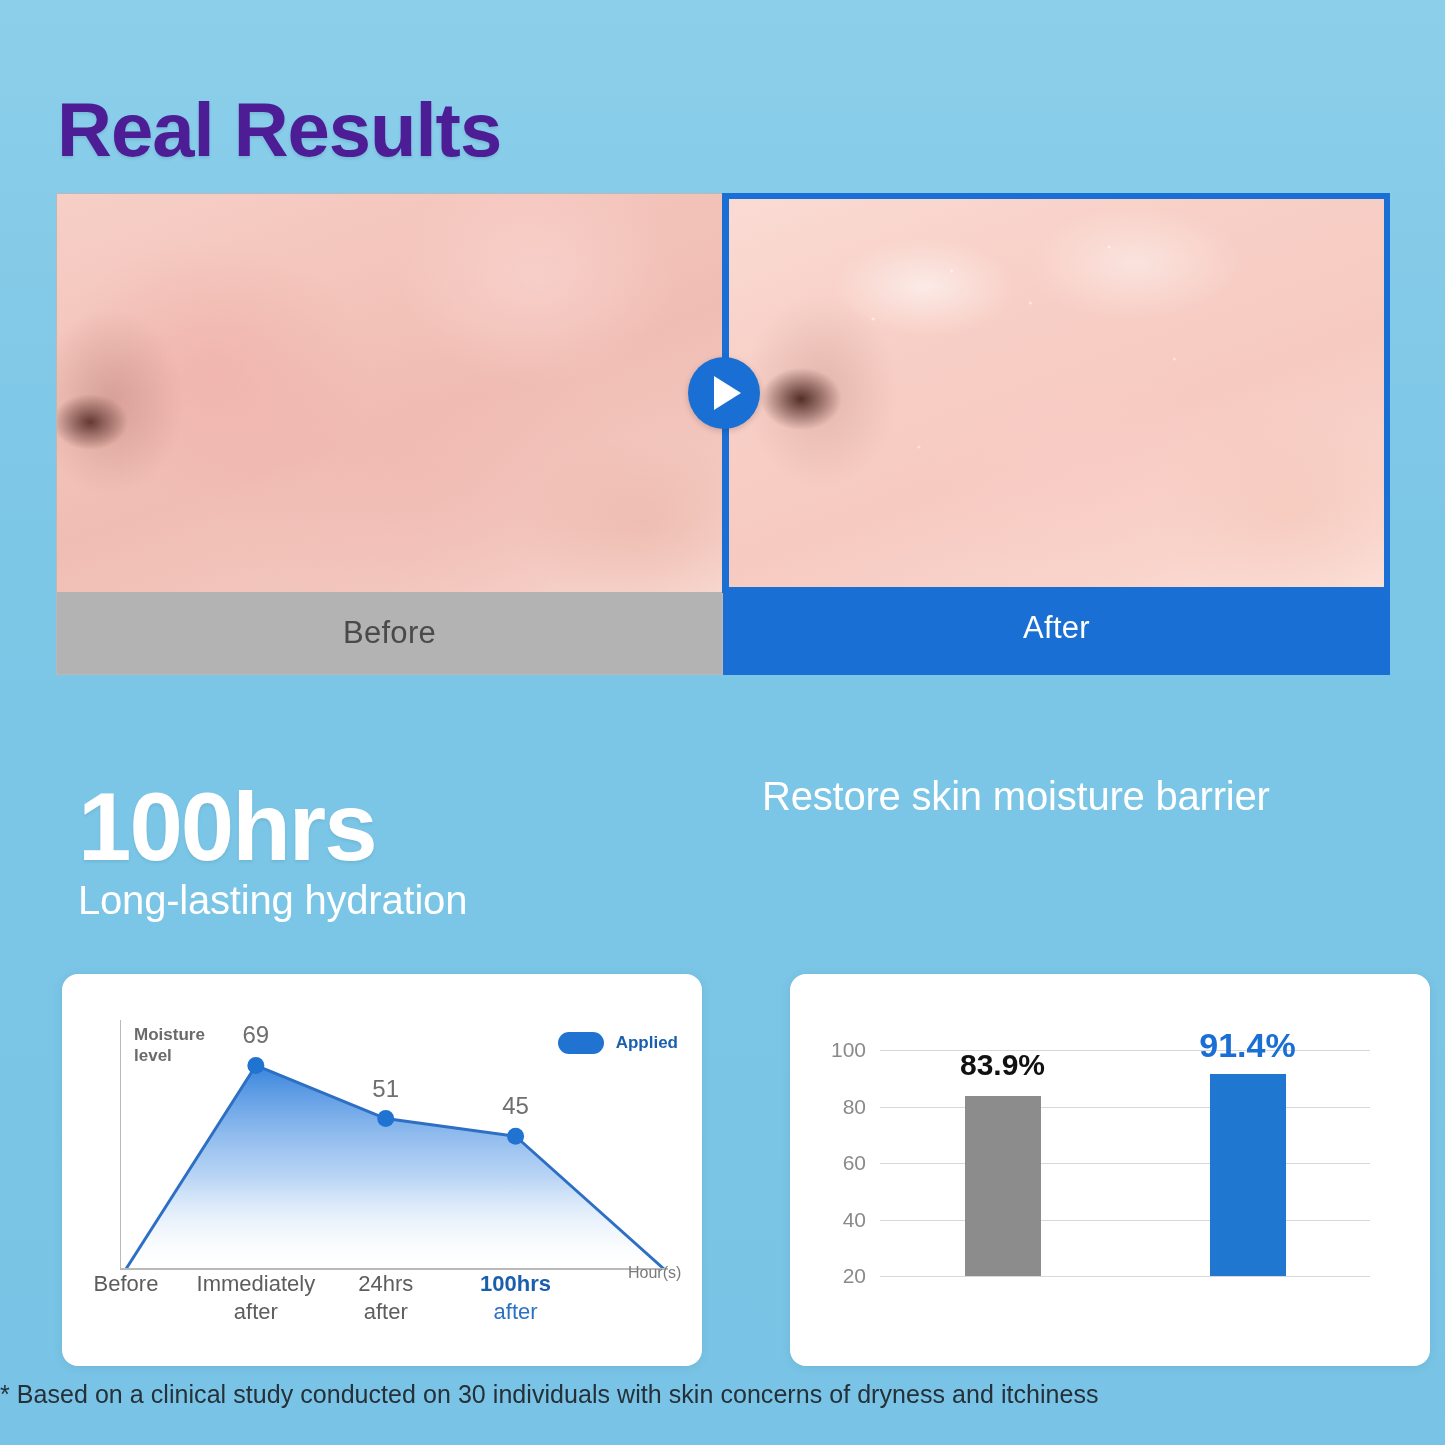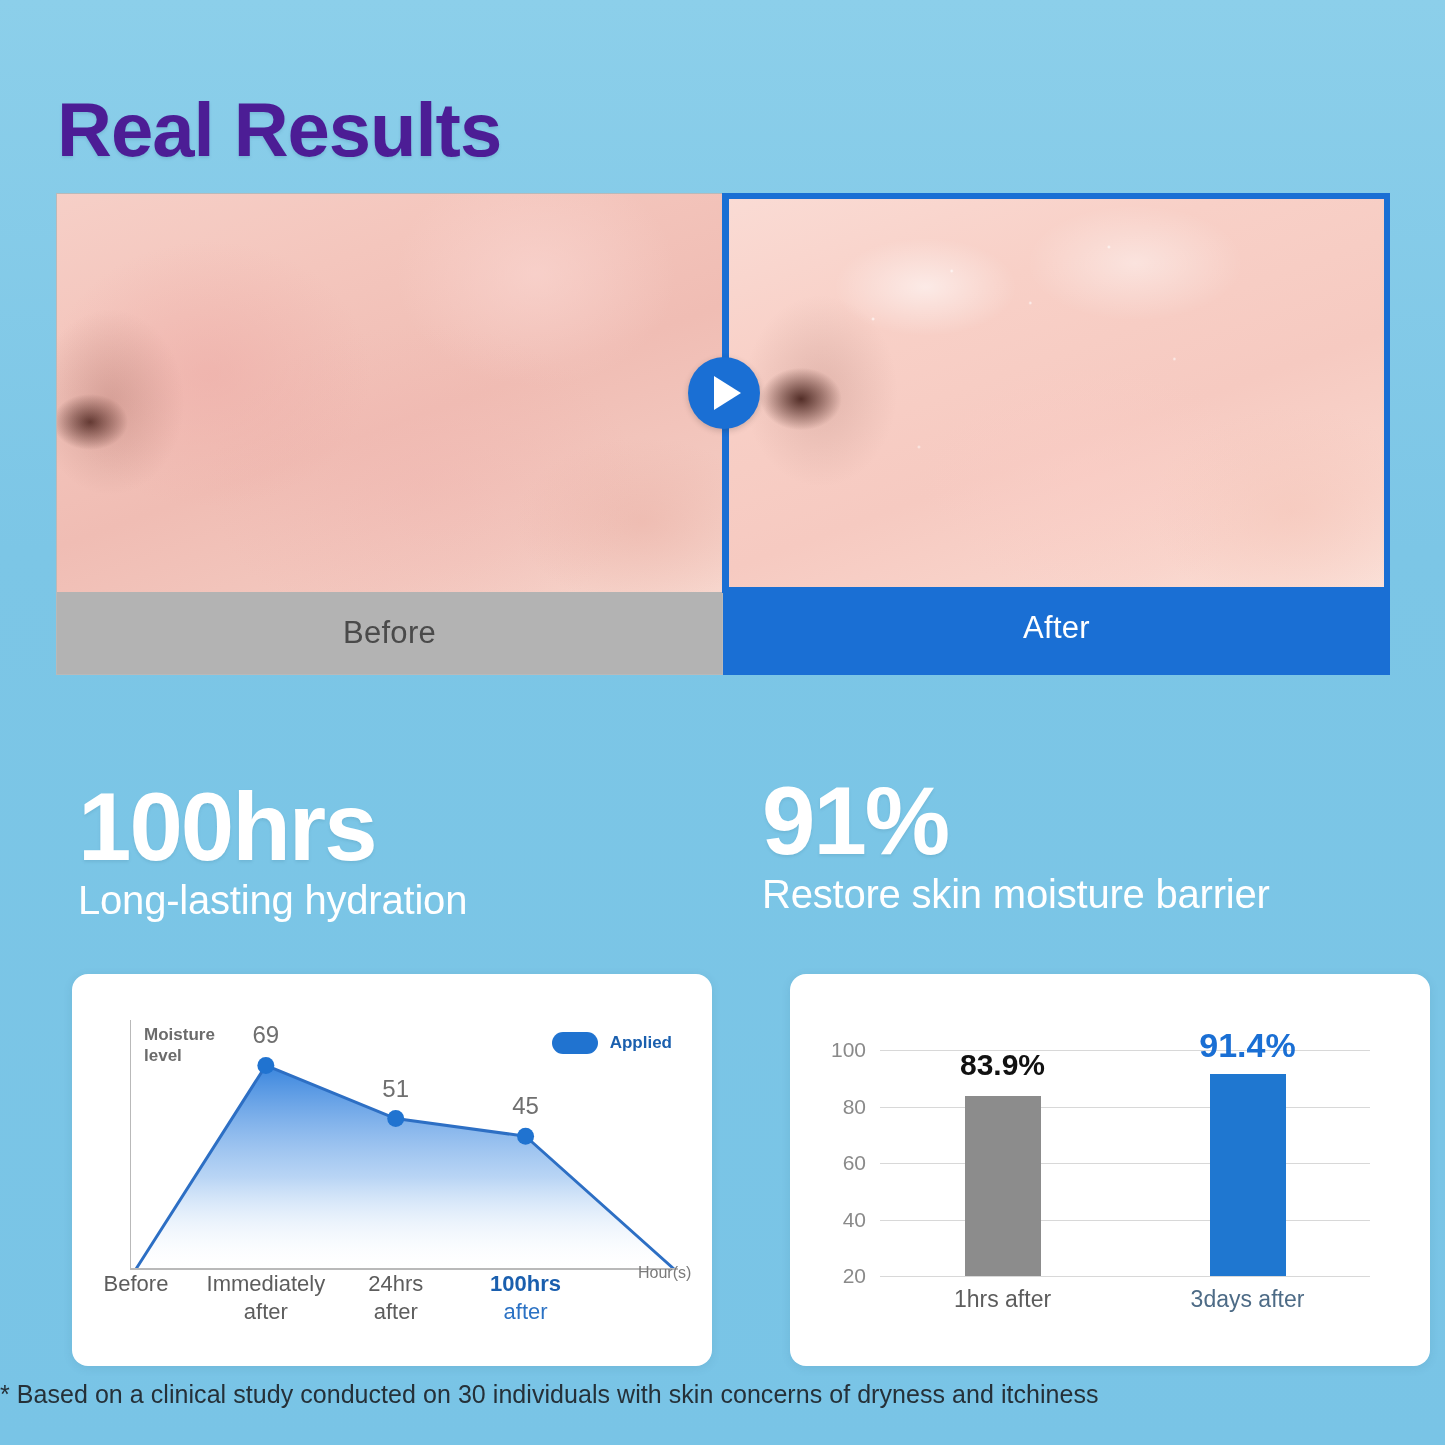--- a/index.html
+++ b/index.html
@@ -184,36 +184,36 @@
     letter-spacing: -0.2px;
   }
 
   
   .card {
     position: absolute;
     background: #ffffff;
     border-radius: 16px;
     box-shadow: 0 2px 10px rgba(40,90,120,0.12);
   }
-  .card-line { left: 62px;  top: 974px; width: 640px; height: 392px; margin-left: 10px; }
+  .card-line { left: 62px;  top: 974px; width: 640px; height: 392px; }
   .card-bar  { left: 744px; top: 974px; width: 640px; height: 392px; margin-left: 46px; }
 
   
   .lc-axis-label {
     position: absolute;
     left: 72px;
     top: 50px;
     font-size: 17px;
     font-weight: bold;
     color: #6b6b6b;
     line-height: 1.25;
   }
   .lc-legend {
     position: absolute;
-    right: 40px;
+    right: 24px;
     top: 58px;
     display: flex;
     align-items: center;
     gap: 12px;
   }
   .lc-legend .pill {
     width: 46px;
     height: 22px;
     border-radius: 11px;
     background: #2073d0;
@@ -347,21 +347,20 @@
     </div>
   </div>
 
 
   <div class="stat stat-left">
     <div class="stat-number">100hrs</div>
     <div class="stat-caption">Long-lasting hydration</div>
   </div>
 
   <div class="stat stat-right">
-    <div class="stat-number">91%</div>
     <div class="stat-caption">Restore skin moisture barrier</div>
   </div>
 
   <div class="card card-line">
     <div class="lc-axis-label">
       <div>Moisture</div>
       <div>level</div>
     </div>
     <div class="lc-legend">
       <div class="pill"></div>
@@ -427,20 +426,16 @@
           <div class="bc-ytick">40</div>
         </div>
         <div class="bc-grid-row" style="top: 240px;">
           <div class="bc-ytick">20</div>
         </div>
         <div class="bc-bar" style="left: 122.5px; height: 180.424px; background: rgb(140, 140, 140);"></div>
         <div class="bc-bar-label" style="left: 122.5px; top: 11.5765px; color: rgb(17, 17, 17); font-size: 30px;">83.9%</div>
         <div class="bc-bar" style="left: 367.5px; height: 201.6px; background: rgb(31, 119, 208);"></div>
         <div class="bc-bar-label" style="left: 367.5px; top: -9.6px; color: rgb(26, 111, 212); font-size: 34px;">91.4%</div>
       </div>
-    <div class="bc-xlabels" id="bc-xlabels">
-        <div class="bc-xlabel" style="left: 122.5px;">1hrs after</div>
-        <div class="bc-xlabel" style="left: 367.5px; color: rgb(77, 107, 134);">3days after</div>
-      </div>
   </div>
 
   <div class="footnote">* Based on a clinical study conducted on 30 individuals with skin concerns of dryness and itchiness</div>
 </div>
 
 </body></html>

